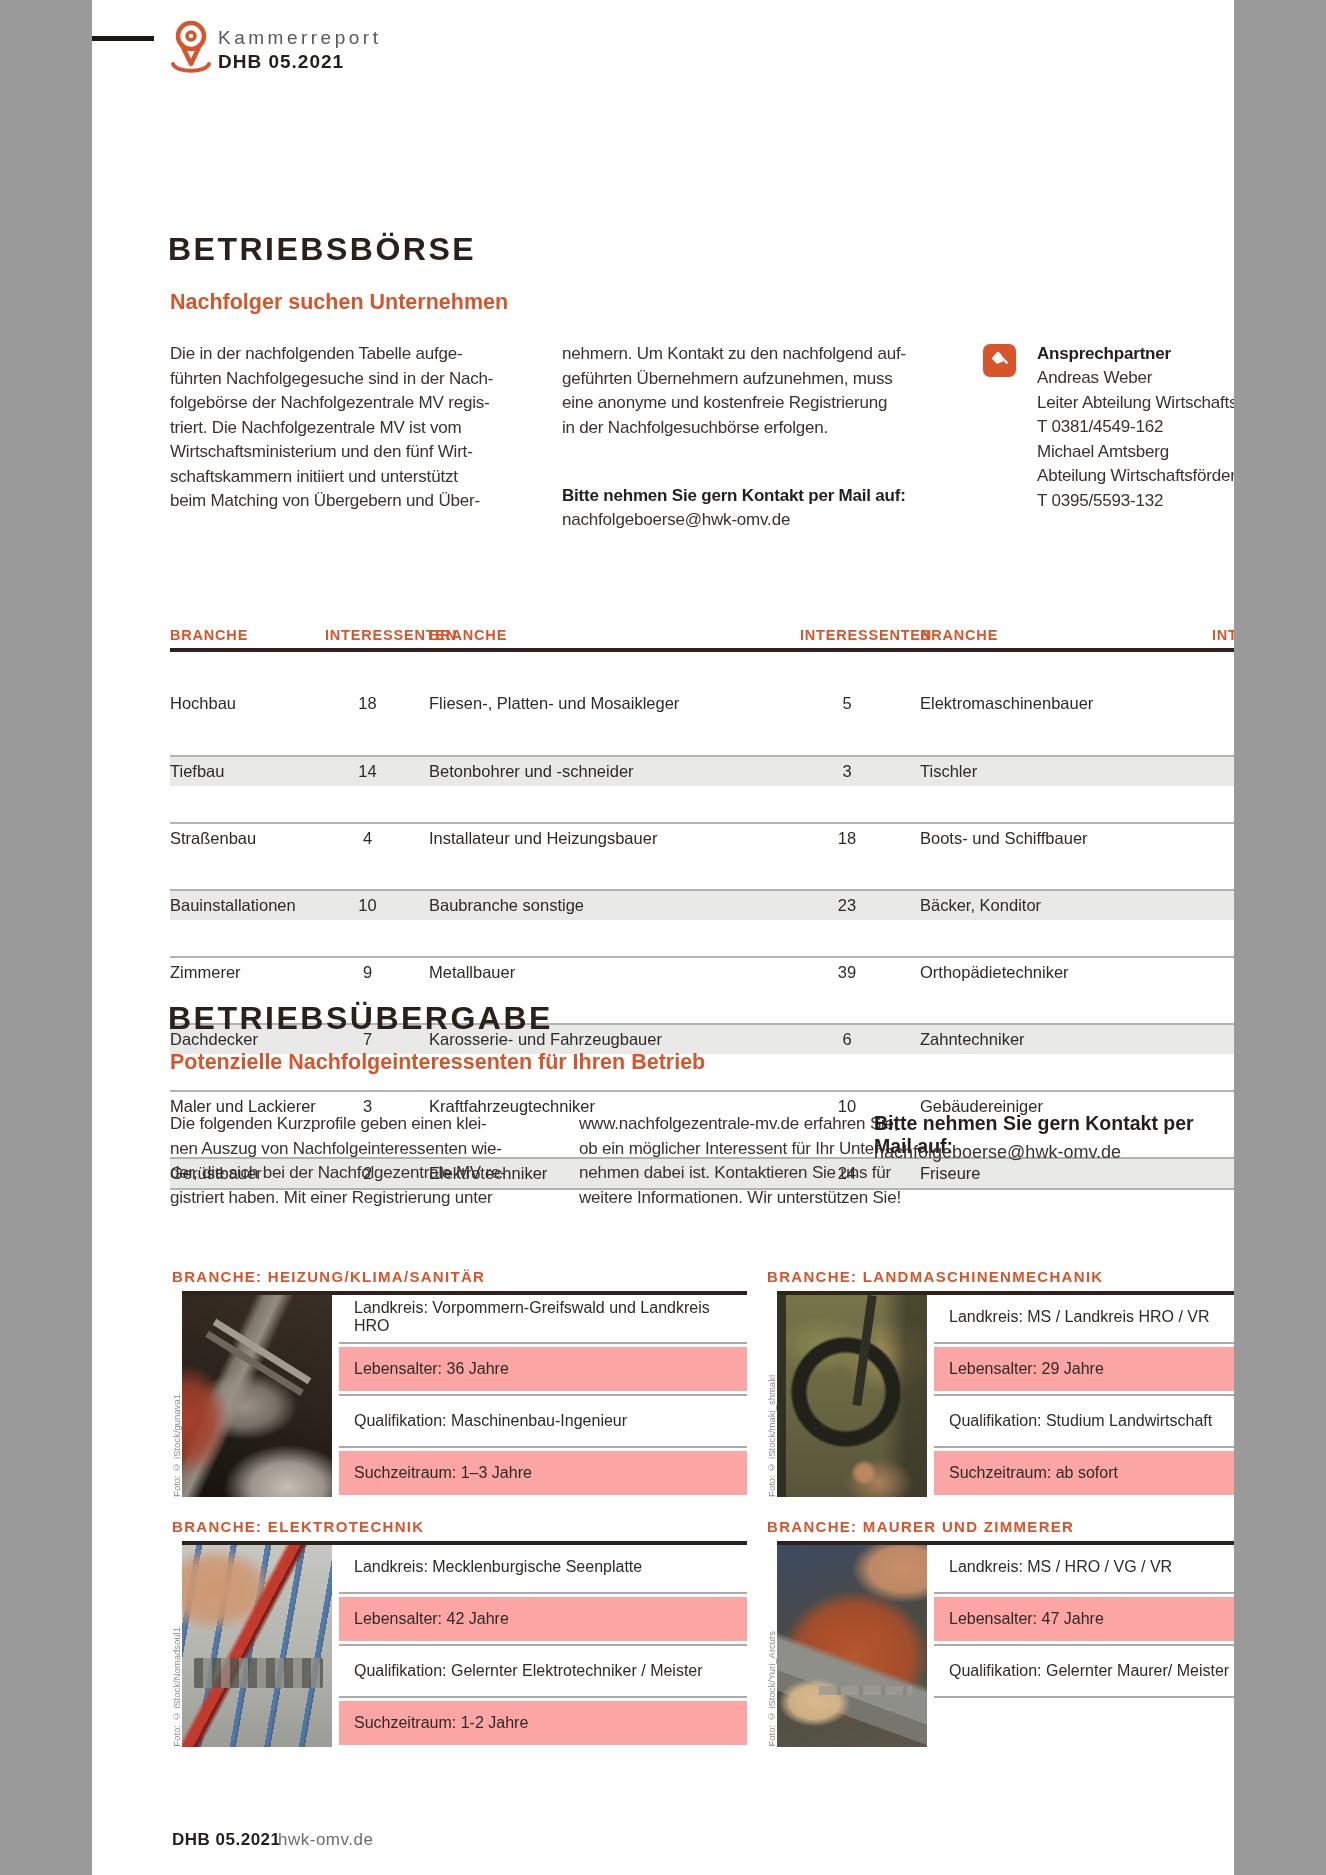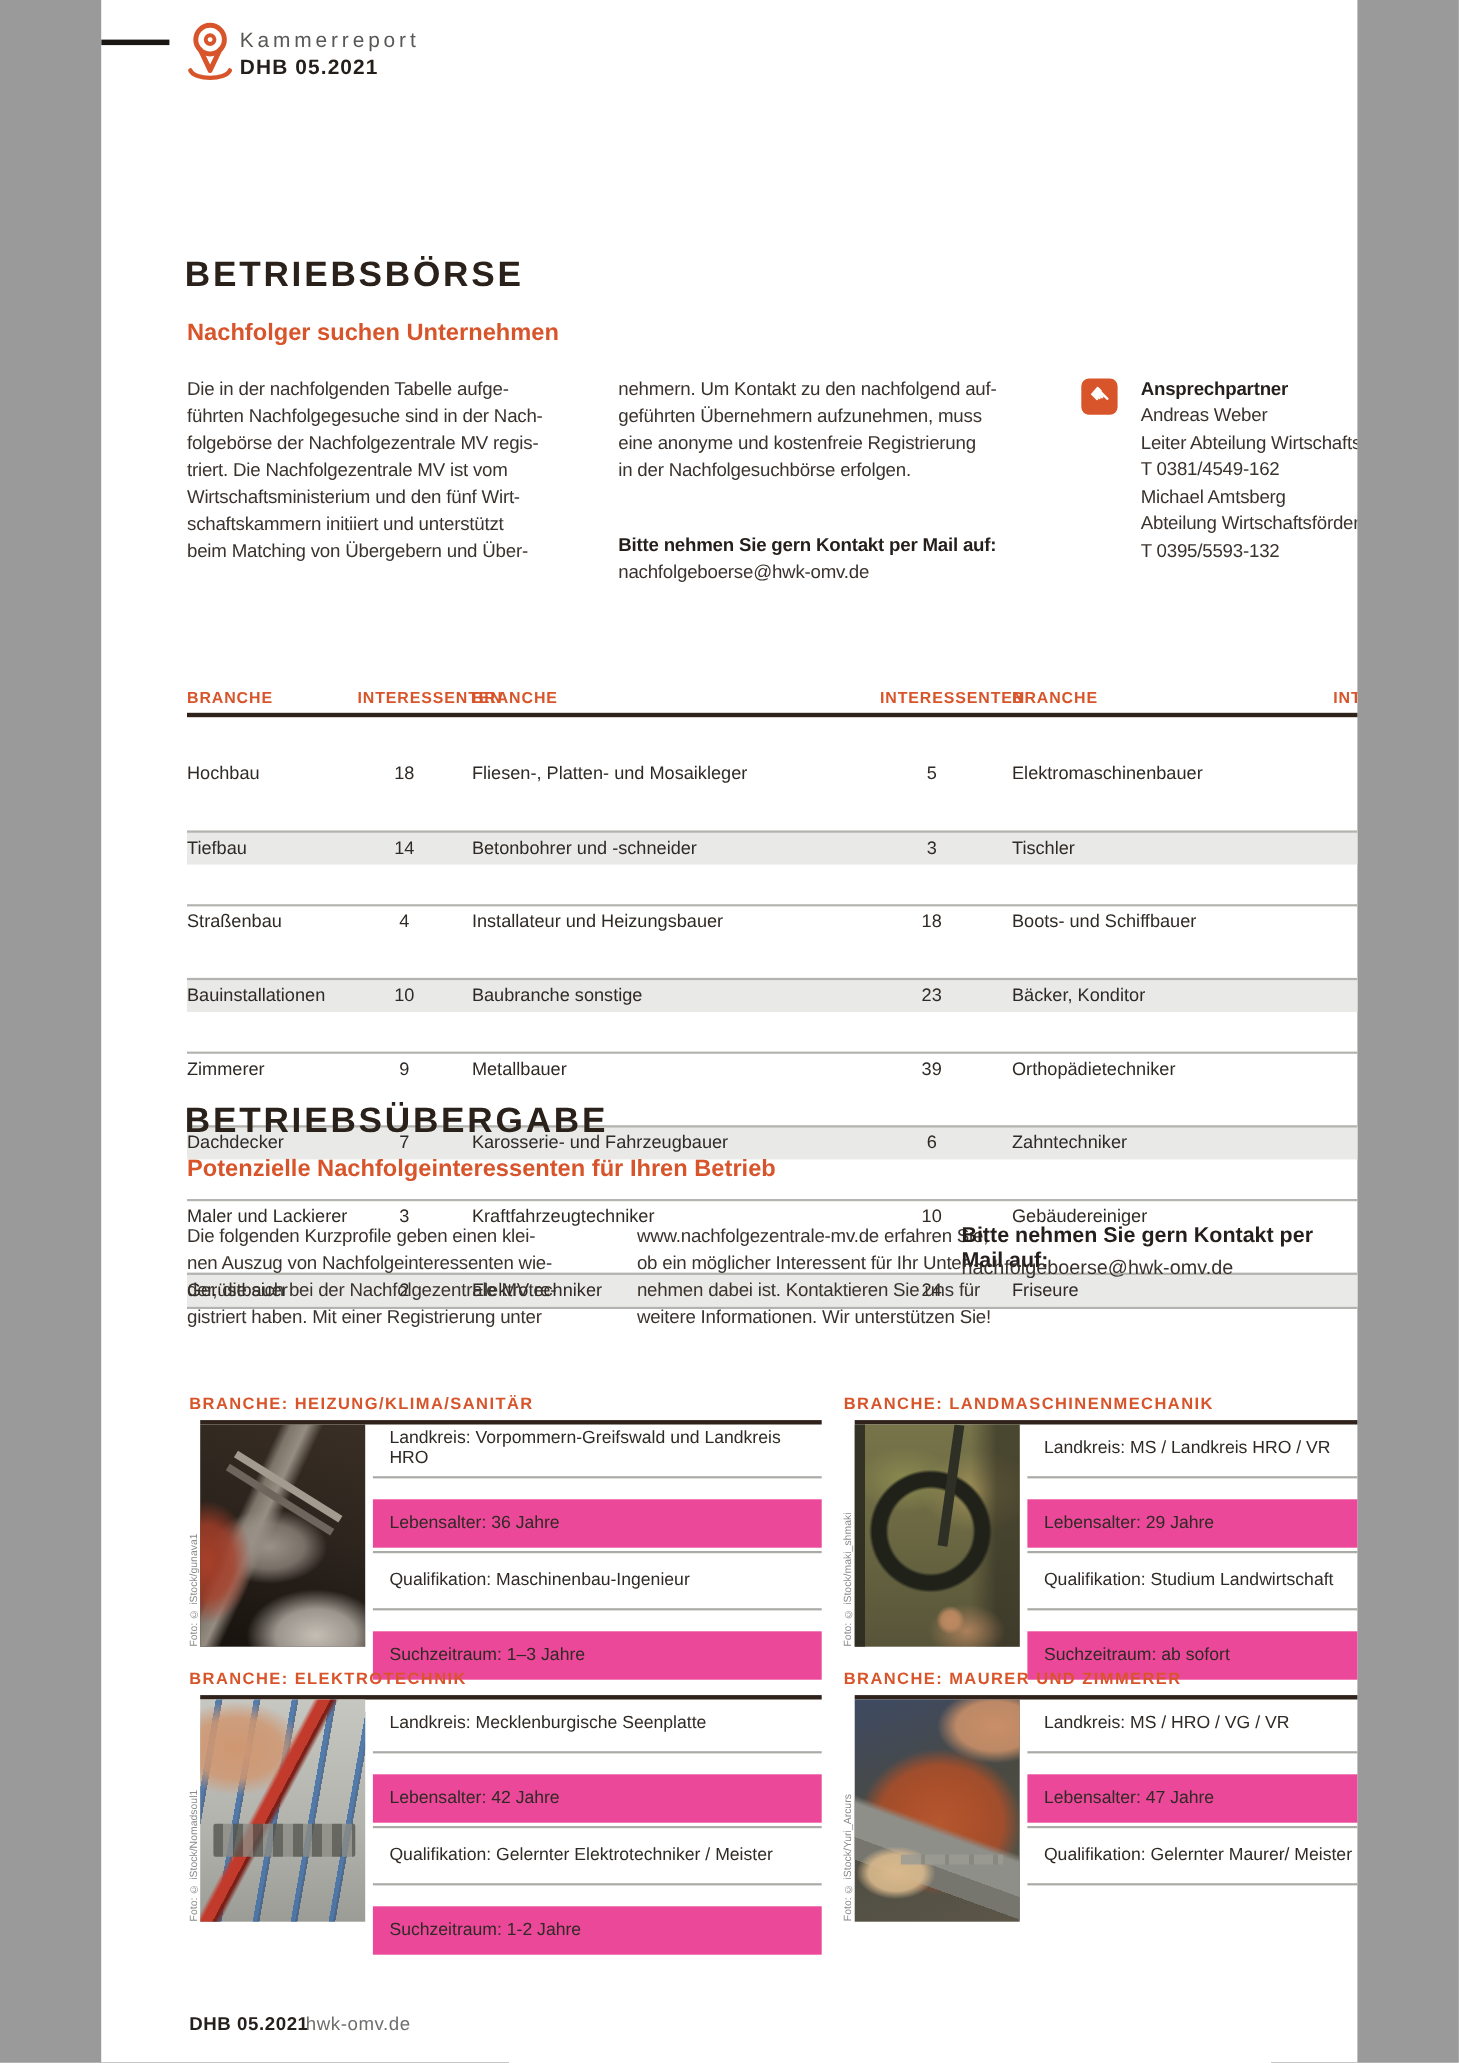--- a/index.html
+++ b/index.html
@@ -44,21 +44,21 @@
   .card{position:absolute;width:577px;}
   .card.rightcol{width:582px;}
   .card-title{font-size:15px;font-weight:bold;color:#d8552b;letter-spacing:1.3px;margin:0 0 6px 2px;white-space:nowrap;}
   .card-rule{height:4px;background:#2e221a;margin-left:12px;}
   .card-body{display:flex;}
   .credit{width:12px;height:202px;display:flex;align-items:flex-end;justify-content:center;}
   .credit span{writing-mode:vertical-rl;transform:rotate(180deg);font-size:9.5px;color:#8a8a88;white-space:nowrap;}
   .photo{width:150px;height:202px;flex:none;margin-right:7px;position:relative;overflow:hidden;}
   .rows{flex:1;display:flex;flex-direction:column;}
   .crow{height:44px;display:flex;align-items:center;padding-left:15px;font-size:16px;color:#2f2a25;box-sizing:border-box;}
-  .crow.alt{background:#ec4899;margin-top:16px;}
+  .crow.alt{background:#fca5a5;}
   .csep{height:8px;position:relative;}
   .csep::after{content:"";position:absolute;left:0;right:0;top:3px;height:2px;background:#aaaaa7;}
 
   
   .p1{background:
       radial-gradient(ellipse 90px 60px at 70% 95%, #c4beb5 0%, rgba(196,190,181,.75) 40%, transparent 70%),
       radial-gradient(ellipse 55px 75px at 4% 62%, #a8402a 0%, rgba(168,64,42,.8) 45%, transparent 75%),
       radial-gradient(ellipse 70px 45px at 42% 55%, #9a9188 0%, rgba(154,145,136,.7) 45%, transparent 75%),
       linear-gradient(115deg, transparent 30%, #7d746a 34%, #958c82 40%, transparent 46%),
       linear-gradient(20deg, #17120e, #2c241d 55%, #3a2f26);}

